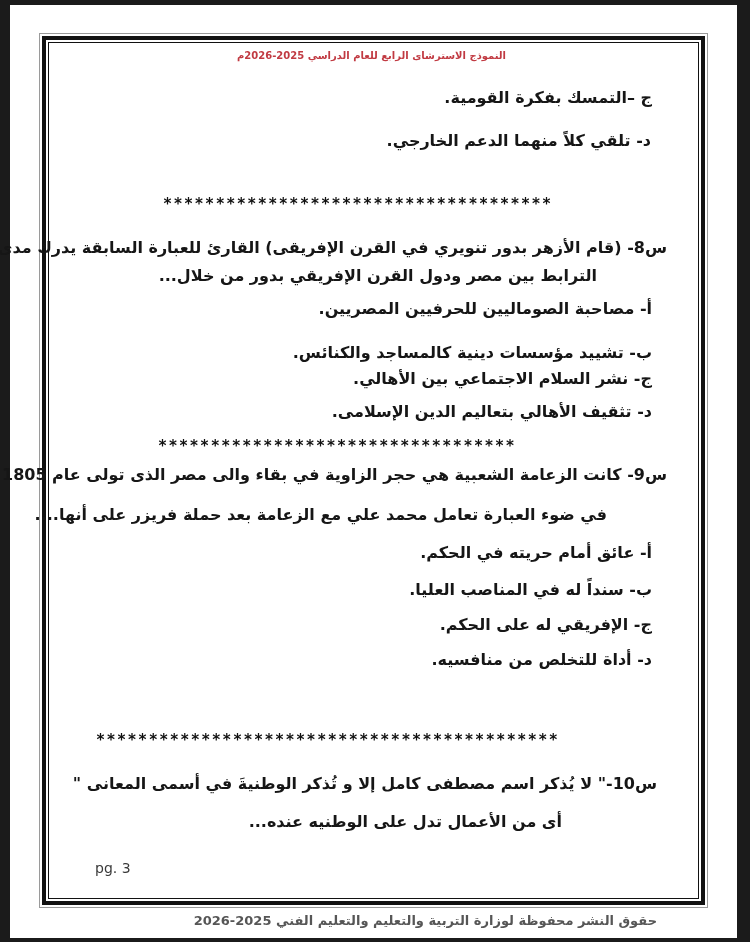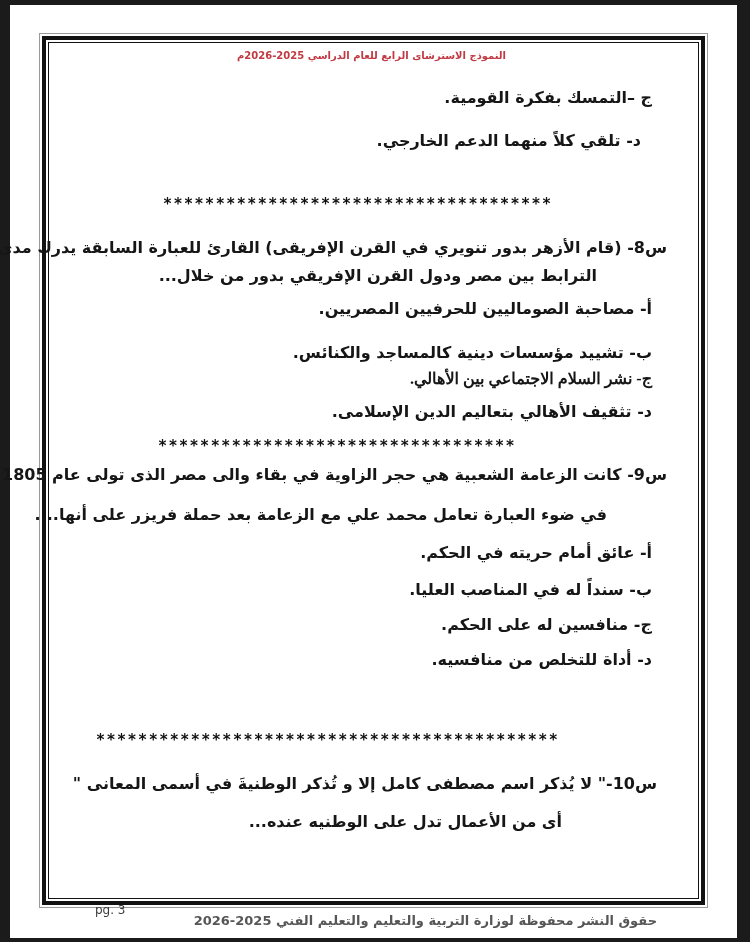--- a/index.html
+++ b/index.html
@@ -31,56 +31,56 @@
   .sep{
     position:absolute;direction:ltr;white-space:nowrap;
     color:#111;font-weight:bold;font-size:15px;letter-spacing:1.5px;
     font-family:"DejaVu Sans Mono","DejaVu Sans",monospace;
   }
   .header-red{
     position:absolute;left:40px;right:44px;top:45px;text-align:center;
     direction:rtl;font-weight:bold;font-size:10px;color:#c13a42;white-space:nowrap;
   }
   .pgnum{
-    position:absolute;left:85px;top:898px;color:#3a3a3a;
-    font-size:12px;font-weight:normal;direction:ltr;
+    position:absolute;left:85px;top:855px;color:#3a3a3a;
+    font-size:14px;font-weight:normal;direction:ltr;
   }
   .footer{
     position:absolute;left:120px;right:80px;top:908px;text-align:right;
     direction:rtl;color:#565656;font-weight:bold;font-size:13px;white-space:nowrap;
   }
 </style>
 </head>
 <body>
 
 <div class="page">
   <div class="frame-shadow"></div>
   <div class="frame"></div>
 
   <div class="header-red">النموذج الاسترشاى الرابع للعام الدراسي 2025-2026م</div>
 
   <div class="txt" style="top:82px;right:85px;">ج –التمسك بفكرة القومية.</div>
-  <div class="txt" style="top:125px;right:96px;">د- تلقي كلاً منهما الدعم الخارجي.</div>
+  <div class="txt" style="top:125px;right:86px;">د- تلقي كلاً منهما الدعم الخارجي.</div>
 
   <div class="sep" style="top:190px;left:153px;">*************************************</div>
 
   <div class="txt" style="top:232px;right:70px;">س8- (قام الأزهر بدور تنويري في القرن الإفريقى) القارئ للعبارة السابقة يدرك مدى</div>
   <div class="txt" style="top:260px;right:140px;">الترابط بين مصر ودول القرن الإفريقي بدور من خلال...</div>
   <div class="txt" style="top:293px;right:85px;text-align:right;">أ- مصاحبة الصوماليين للحرفيين المصريين.</div>
   <div class="txt" style="top:337px;right:85px;">ب- تشييد مؤسسات دينية كالمساجد والكنائس.</div>
-  <div class="txt" style="top:363px;right:85px;font-family:Liberation Serif, serif;">ج- نشر السلام الاجتماعي بين الأهالي.</div>
+  <div class="txt" style="top:363px;right:85px;">ج- نشر السلام الاجتماعي بين الأهالي.</div>
   <div class="txt" style="top:396px;right:85px;">د- تثقيف الأهالي بتعاليم الدين الإسلامى.</div>
 
   <div class="sep" style="top:432px;left:148px;">**********************************</div>
 
   <div class="txt" style="top:459px;right:70px;">س9- كانت الزعامة الشعبية هي حجر الزاوية في بقاء والى مصر الذى تولى عام 1805</div>
   <div class="txt" style="top:499px;right:130px;">في ضوء العبارة تعامل محمد علي مع الزعامة بعد حملة فريزر على أنها....</div>
   <div class="txt" style="top:537px;right:85px;">أ- عائق أمام حريته في الحكم.</div>
   <div class="txt" style="top:574px;right:85px;">ب- سنداً له في المناصب العليا.</div>
-  <div class="txt" style="top:609px;right:85px;">ج- منافسين له على الحكم.</div>
+  <div class="txt" style="top:609px;right:85px;">ج- الإفريقي له على الحكم.</div>
   <div class="txt" style="top:644px;right:85px;">د- أداة للتخلص من منافسيه.</div>
 
   <div class="sep" style="top:726px;left:86px;">********************************************</div>
 
   <div class="txt" style="top:768px;right:80px;">س10-" لا يُذكر اسم مصطفى كامل إلا و تُذكر الوطنيةَ في أسمى المعانى "</div>
   <div class="txt" style="top:806px;right:175px;">أى من الأعمال تدل على الوطنيه عنده...</div>
 
   <div class="pgnum">pg. 3</div>
 
   <div class="footer">حقوق النشر محفوظة لوزارة التربية والتعليم والتعليم الفني 2025-2026</div>

